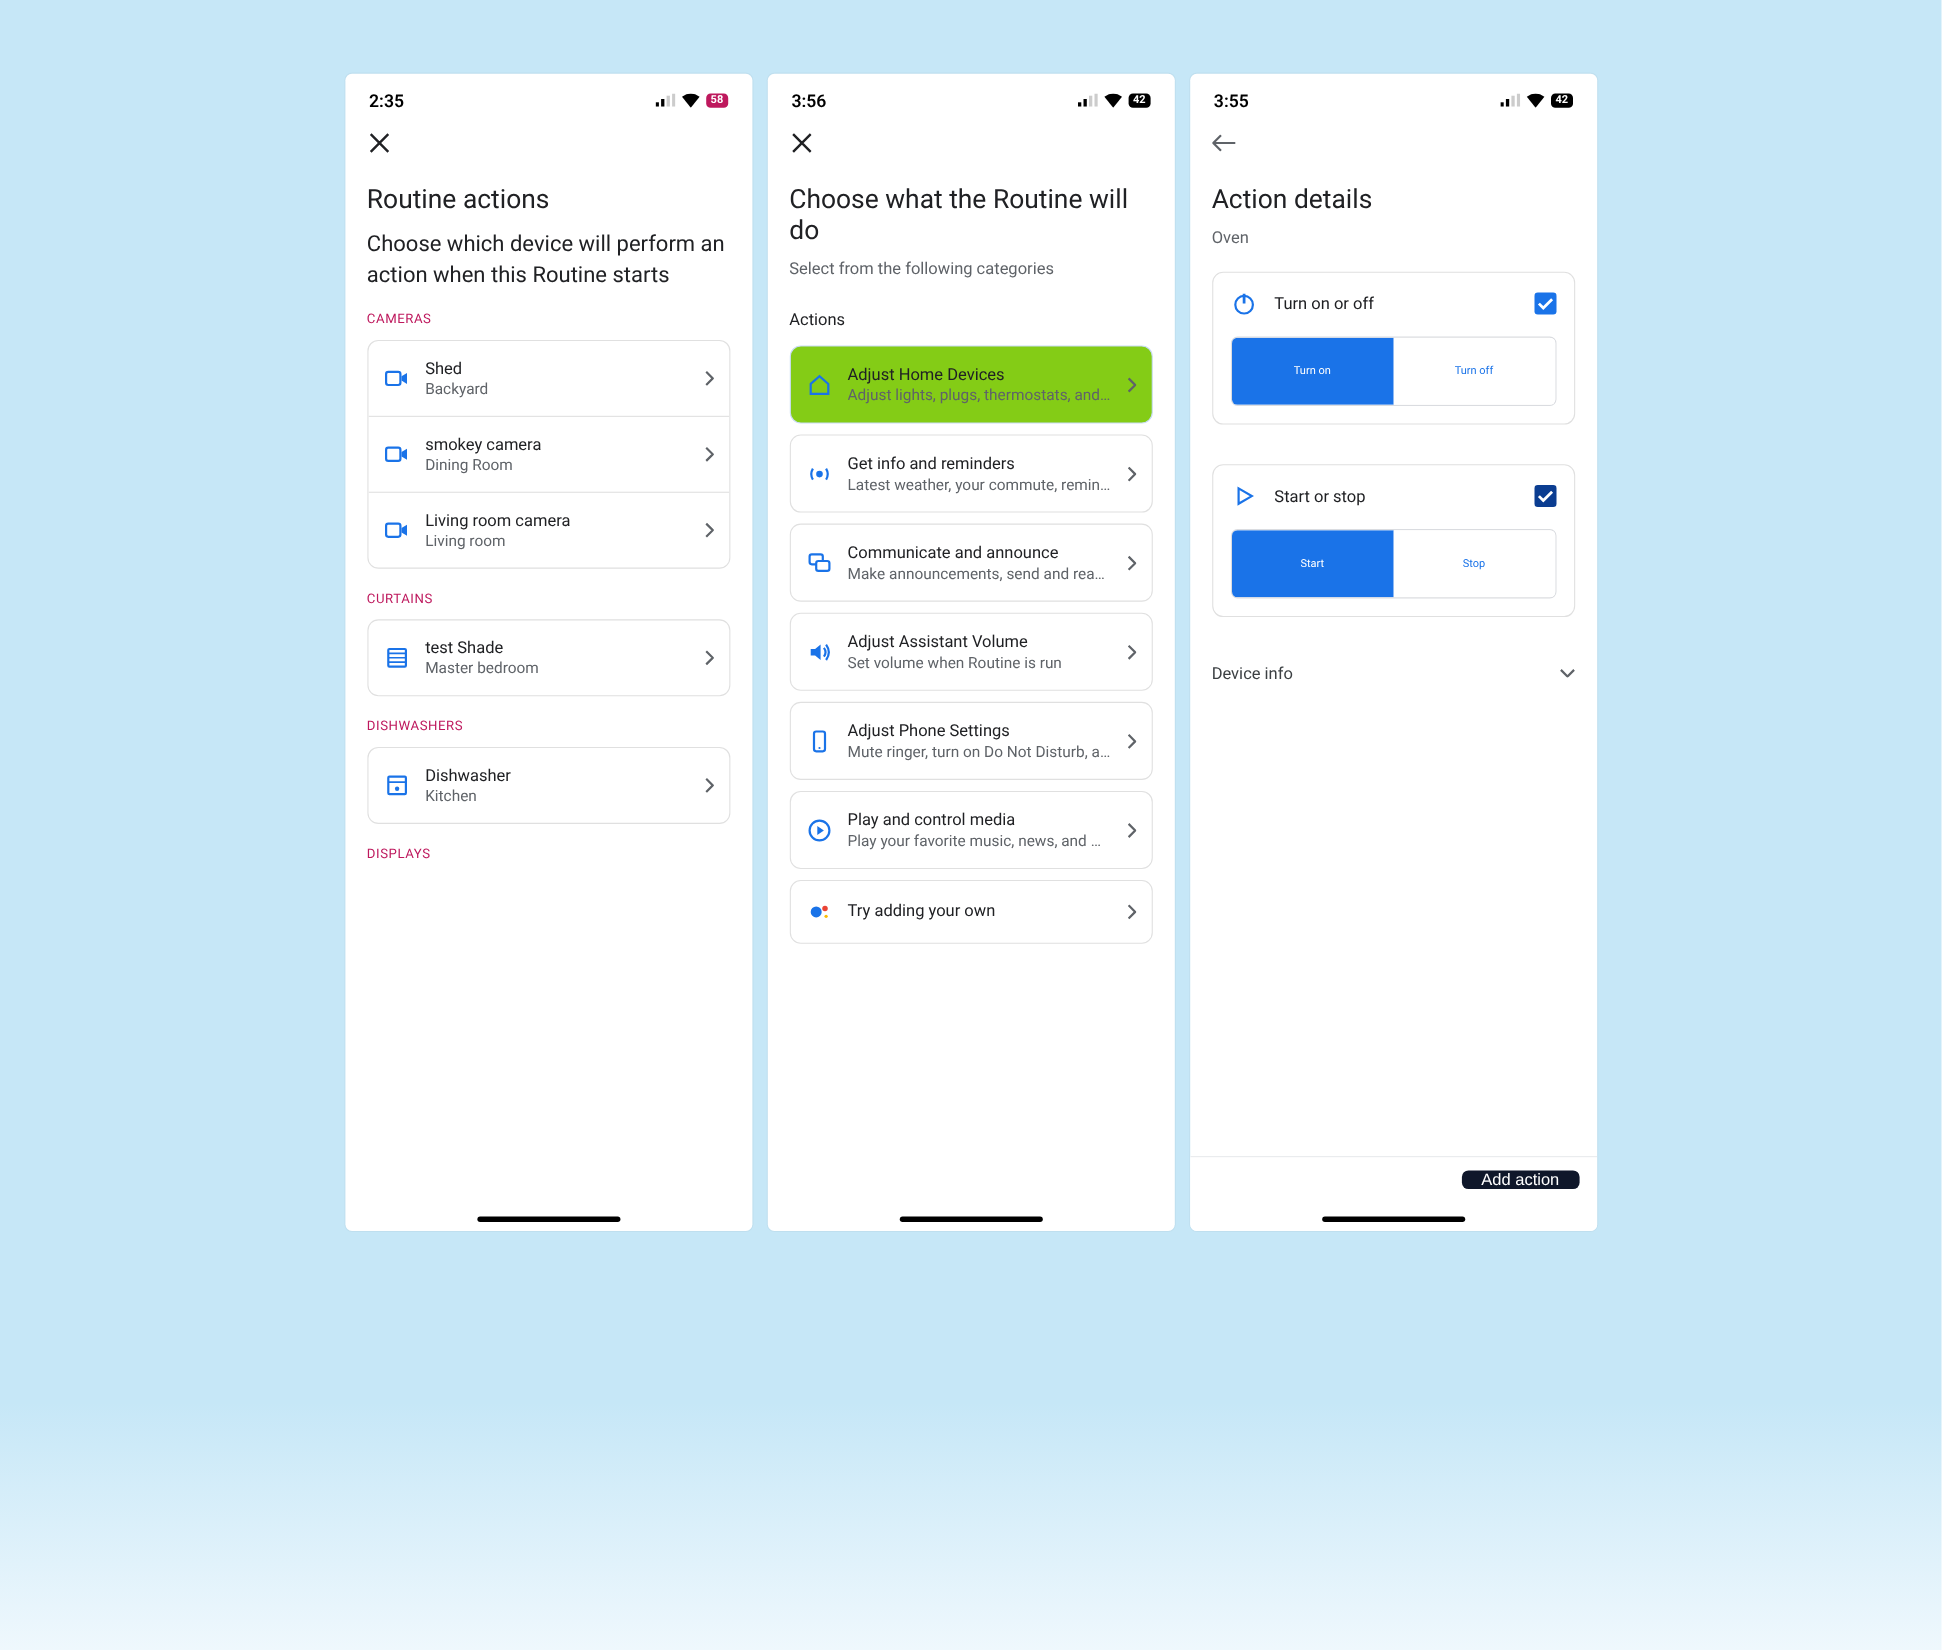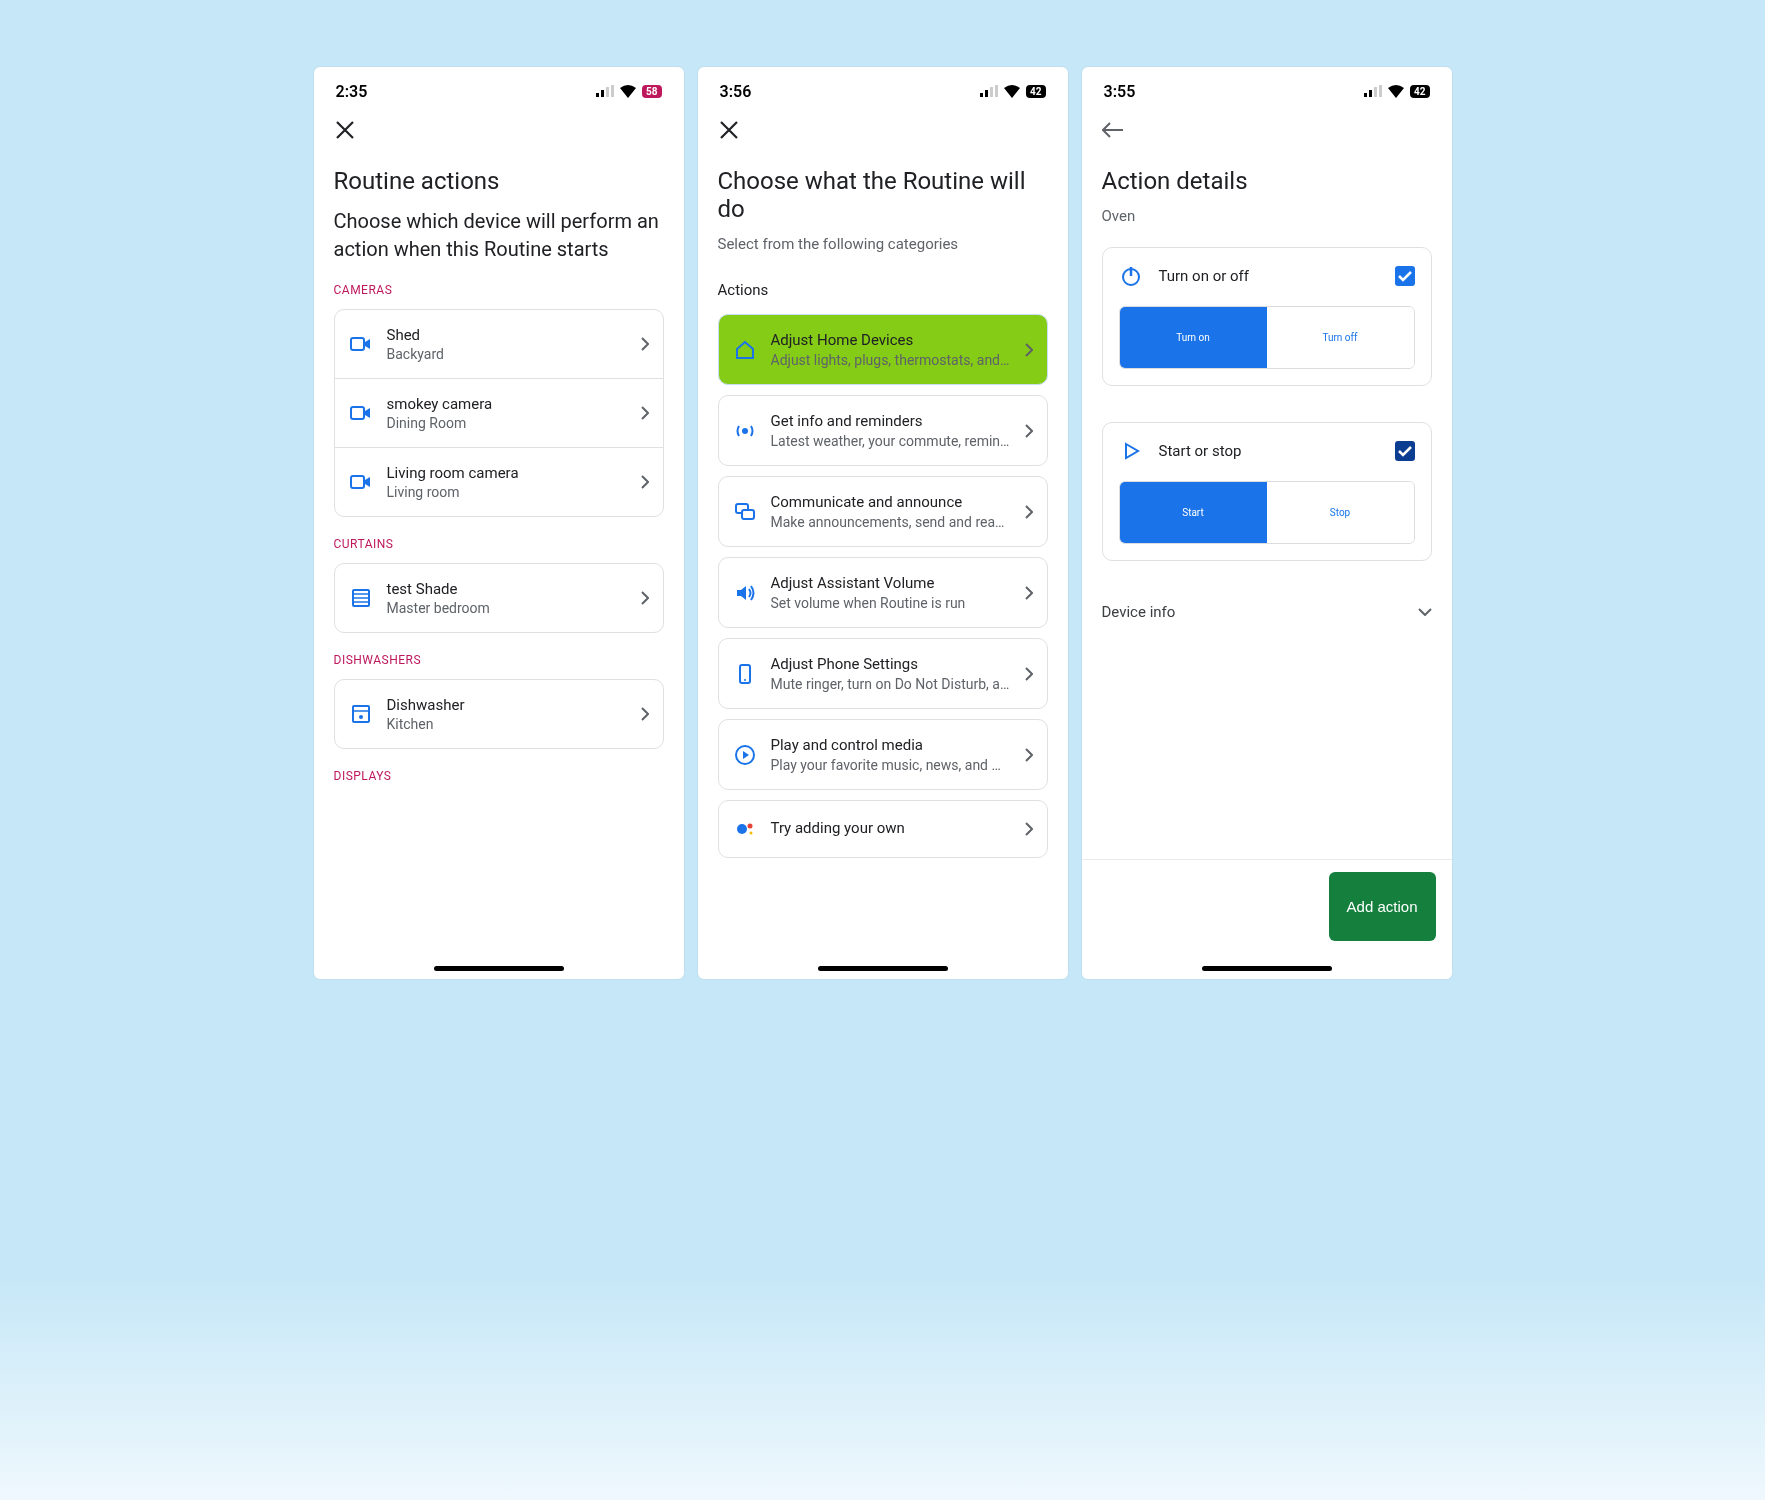--- a/index.html
+++ b/index.html
@@ -7,21 +7,21 @@
   background: linear-gradient(to bottom, #c6e7f7, #c6e7f7 85%, #eff8fd);
   font-family: -apple-system, BlinkMacSystemFont, 'Segoe UI', Roboto, Helvetica, Arial, sans-serif;
   min-height: 1500px;
   padding: 67px 25px;
   display: flex;
   gap: 14px;
   justify-content: center;
 }
 .phone {
   width: 370px;
-  height: 912px;
+  height: 1052px;
   background: #fff;
   border-radius: 6px;
   overflow: hidden;
   position: relative;
   display: flex;
   flex-direction: column;
   box-shadow: 0 0 0 1px rgba(0,0,0,0.03);
 }
 .status-bar {
   display: flex;
@@ -197,25 +197,25 @@
   color: #3c4043;
 }
 .footer-bar {
   border-top: 1px solid #e8eaed;
   padding: 12px 16px 38px;
   display: flex;
   justify-content: flex-end;
   background: #fff;
 }
 .primary-btn {
-  background: #15803d;
+  background: #0f172a;
   color: #fff;
   border: none;
   border-radius: 6px;
-  padding: 26px 18px;
+  padding: 0 18px;
   font-size: 15px;
   cursor: pointer;
 }
 .home-indicator {
   position: absolute;
   bottom: 8px;
   left: 50%;
   transform: translateX(-50%);
   width: 130px;
   height: 5px;

